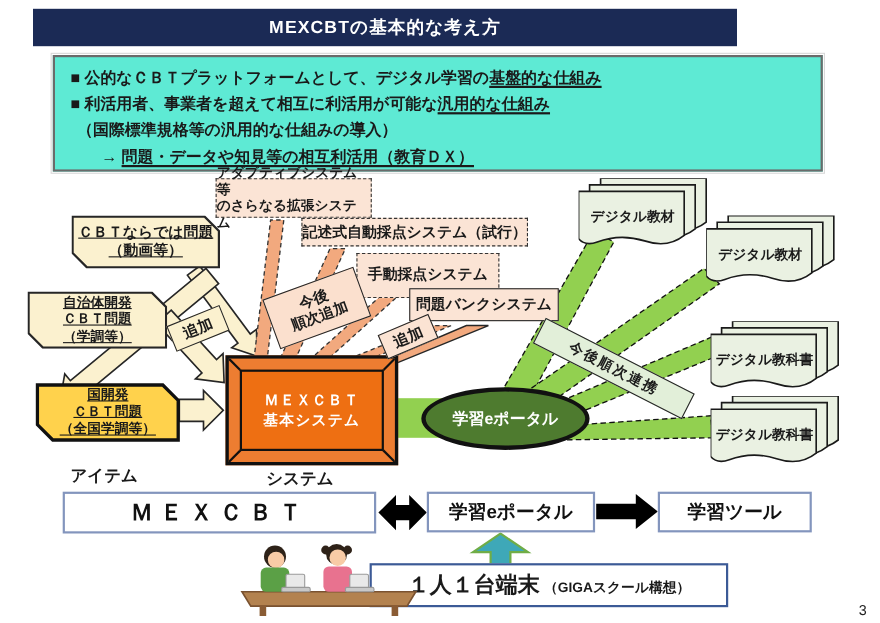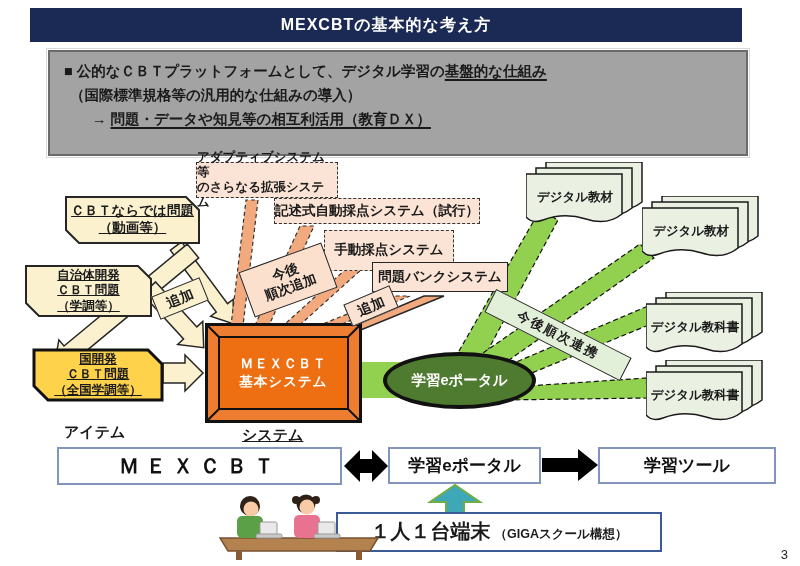--- a/index.html
+++ b/index.html
@@ -4,27 +4,27 @@
 <style>
   html,body{margin:0;padding:0;background:#fff;}
   #stage{
     position:relative;width:800px;height:566px;background:#ffffff;overflow:hidden;
     font-family:"Liberation Sans","DejaVu Sans",sans-serif;color:#1a1a1a;
   }
   .abs{position:absolute;}
   .ml{white-space:pre-line;}
   
   .banner{
-    left:30px;top:8px;width:712px;height:34px;background:#1b2a55;
+    left:30px;top:8px;width:640px;height:34px;background:#1b2a55;
     display:flex;align-items:center;justify-content:center;
     color:#ffffff;font-weight:bold;font-size:16px;letter-spacing:1px;
   }
   
   .summary{
-    left:48px;top:50px;width:700px;height:106px;background:#a3a3a3;
+    left:48px;top:50px;width:700px;height:106px;background:#5eead4;
     border:2px solid #6b6b6b;outline:1px solid #d9d9d9;outline-offset:1px;
     padding:7px 14px;box-sizing:border-box;font-size:14.5px;font-weight:600;line-height:24px;
   }
   .summary .u{text-decoration:underline;text-underline-offset:3px;text-decoration-thickness:1.5px;}
   .summary .l3{padding-left:6px;}
   .summary .l4{padding-left:28px;}
   
   #arrow-layer{left:0;top:0;width:800px;height:566px;z-index:1;}
   .z2{z-index:2;} .z3{z-index:3;}
   
@@ -92,20 +92,21 @@
       <path id="docpath" d="M0 0 H96 V40 Q81 52 60 45 Q38 38 17 46 Q6 50 0 43 Z"></path>
     </defs>
   </svg>
 
   <div class="abs banner z2">
     <span>MEXCBTの基本的な考え方</span>
   </div>
 
   <div class="abs summary z2">
     <div><span>■ 公的なＣＢＴプラットフォームとして、デジタル学習の</span><span class="u">基盤的な仕組み</span></div>
+    <div><span>■ 利活用者、事業者を超えて相互に利活用が可能な</span><span class="u">汎用的な仕組み</span></div>
     <div class="l3">（国際標準規格等の汎用的な仕組みの導入）</div>
     <div class="l4"><span>→ </span><span class="u">問題・データや知見等の相互利活用（教育ＤＸ）</span></div>
   </div>
 
   <svg id="arrow-layer" class="abs" viewBox="0 0 800 566">
 
     <g transform="translate(176,246) rotate(53.4)">
       <polygon points="0,-7 77,-7 77,-14 97,0 77,14 77,7 0,7" fill="#fbf1cf" stroke="#262626" stroke-width="1.5"></polygon>
     </g>
     <g transform="translate(193,251) rotate(140.4)">
@@ -219,25 +220,25 @@
   <div class="abs doc-stack z2" style="left:646px;top:360px;">
     <svg width="118" height="66">
       <use href="#docpath" transform="translate(20,0)" fill="#eaf1e2" stroke="#1a1a1a" stroke-width="1.5"></use>
       <use href="#docpath" transform="translate(10,6)" fill="#eaf1e2" stroke="#1a1a1a" stroke-width="1.5"></use>
       <use href="#docpath" transform="translate(0,12)" fill="#eaf1e2" stroke="#1a1a1a" stroke-width="1.5"></use>
     </svg>
     <span class="lbl">デジタル教科書</span>
   </div>
 
   <div class="abs axis z2" style="left:64px;top:423px;">アイテム</div>
-  <div class="abs axis z2" style="left:242px;top:426px;text-decoration:underline;">システム</div>
+  <div class="abs axis z2" style="left:242px;top:426px;">システム</div>
 
   <div class="abs blue-box z2" style="left:57px;top:447px;width:285px;height:38px;font-size:21px;letter-spacing:6px;">ＭＥＸＣＢＴ</div>
   <div class="abs blue-box z2" style="left:388px;top:447px;width:153px;height:37px;font-size:17px;">学習eポータル</div>
-  <div class="abs blue-box z2" style="left:598px;top:447px;width:178px;height:37px;font-size:17px;">学習ツール</div>
+  <div class="abs blue-box z2" style="left:598px;top:447px;width:140px;height:37px;font-size:17px;">学習ツール</div>
 
   <div class="abs device-box z2">
     <span class="device-main">１人１台端末</span>
     <span class="device-sub">（GIGAスクール構想）</span>
   </div>
 
   <svg class="abs z2" style="left:210px;top:488px;" width="178" height="74" viewBox="0 0 178 74">
 
     <polygon points="10,50 168,50 160,63 18,63" fill="#b3824f" stroke="#7a5230" stroke-width="1.5"></polygon>
     <rect x="26" y="62" width="6" height="10" fill="#8a5c34"></rect>

